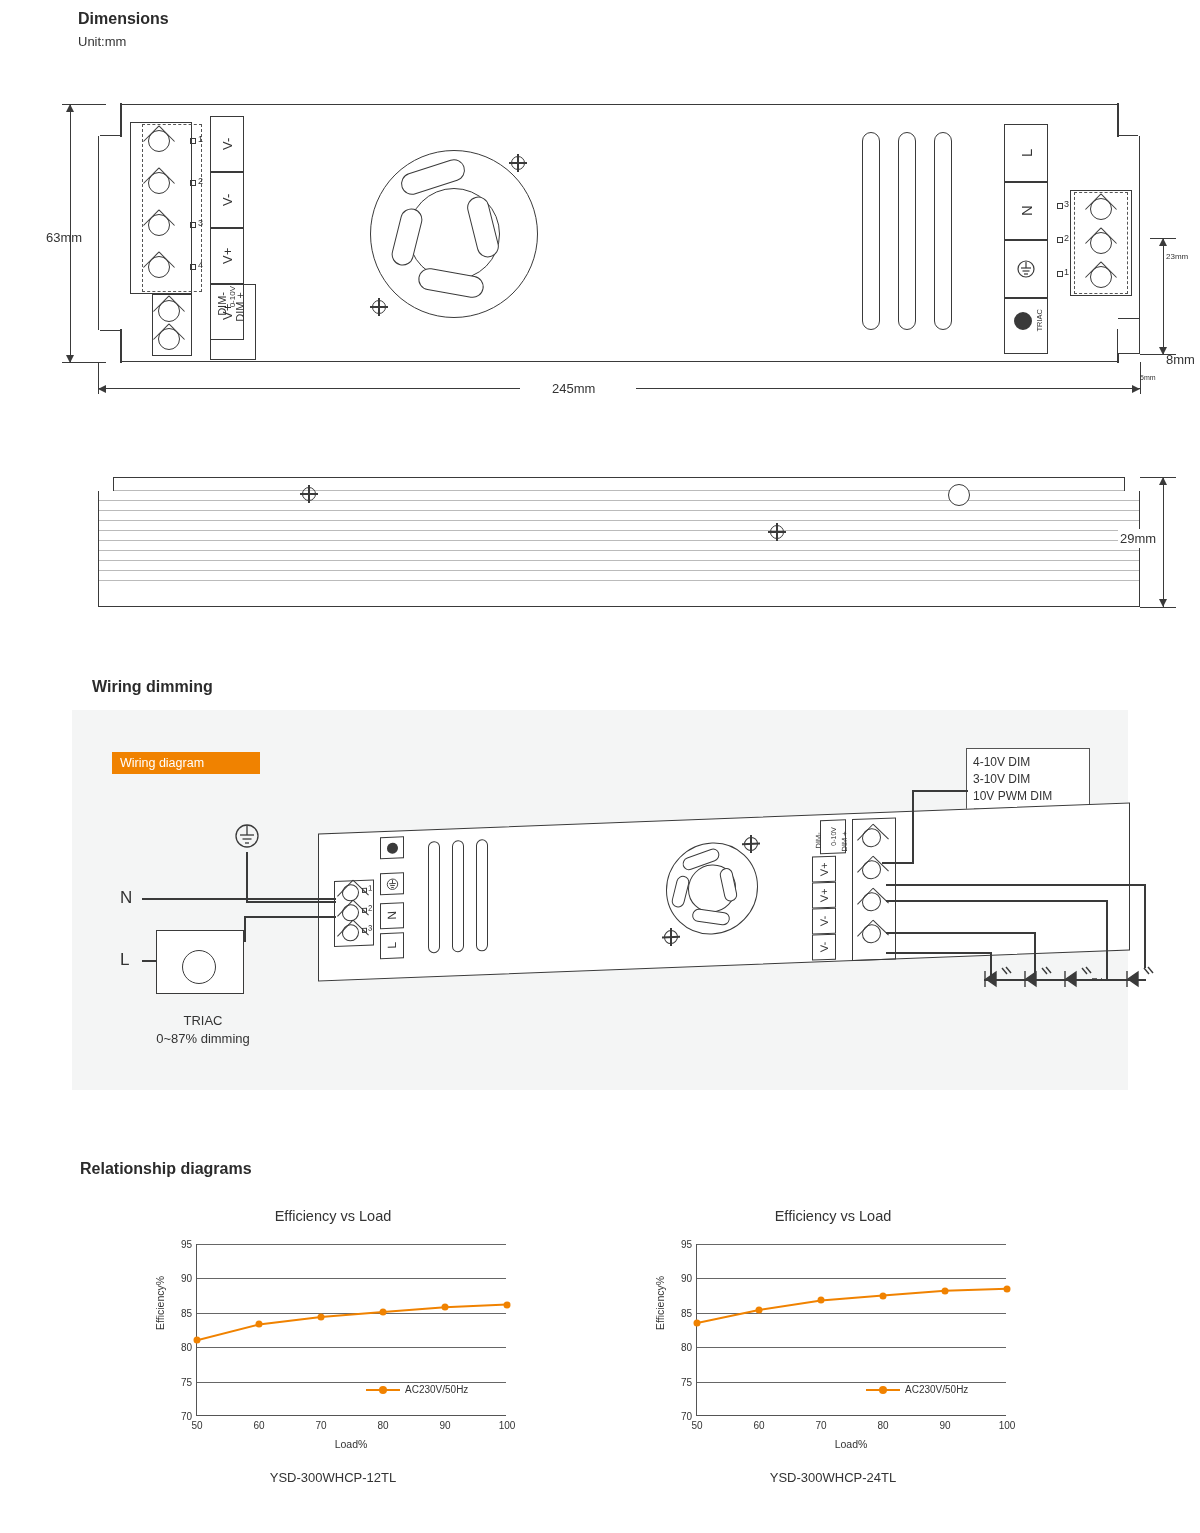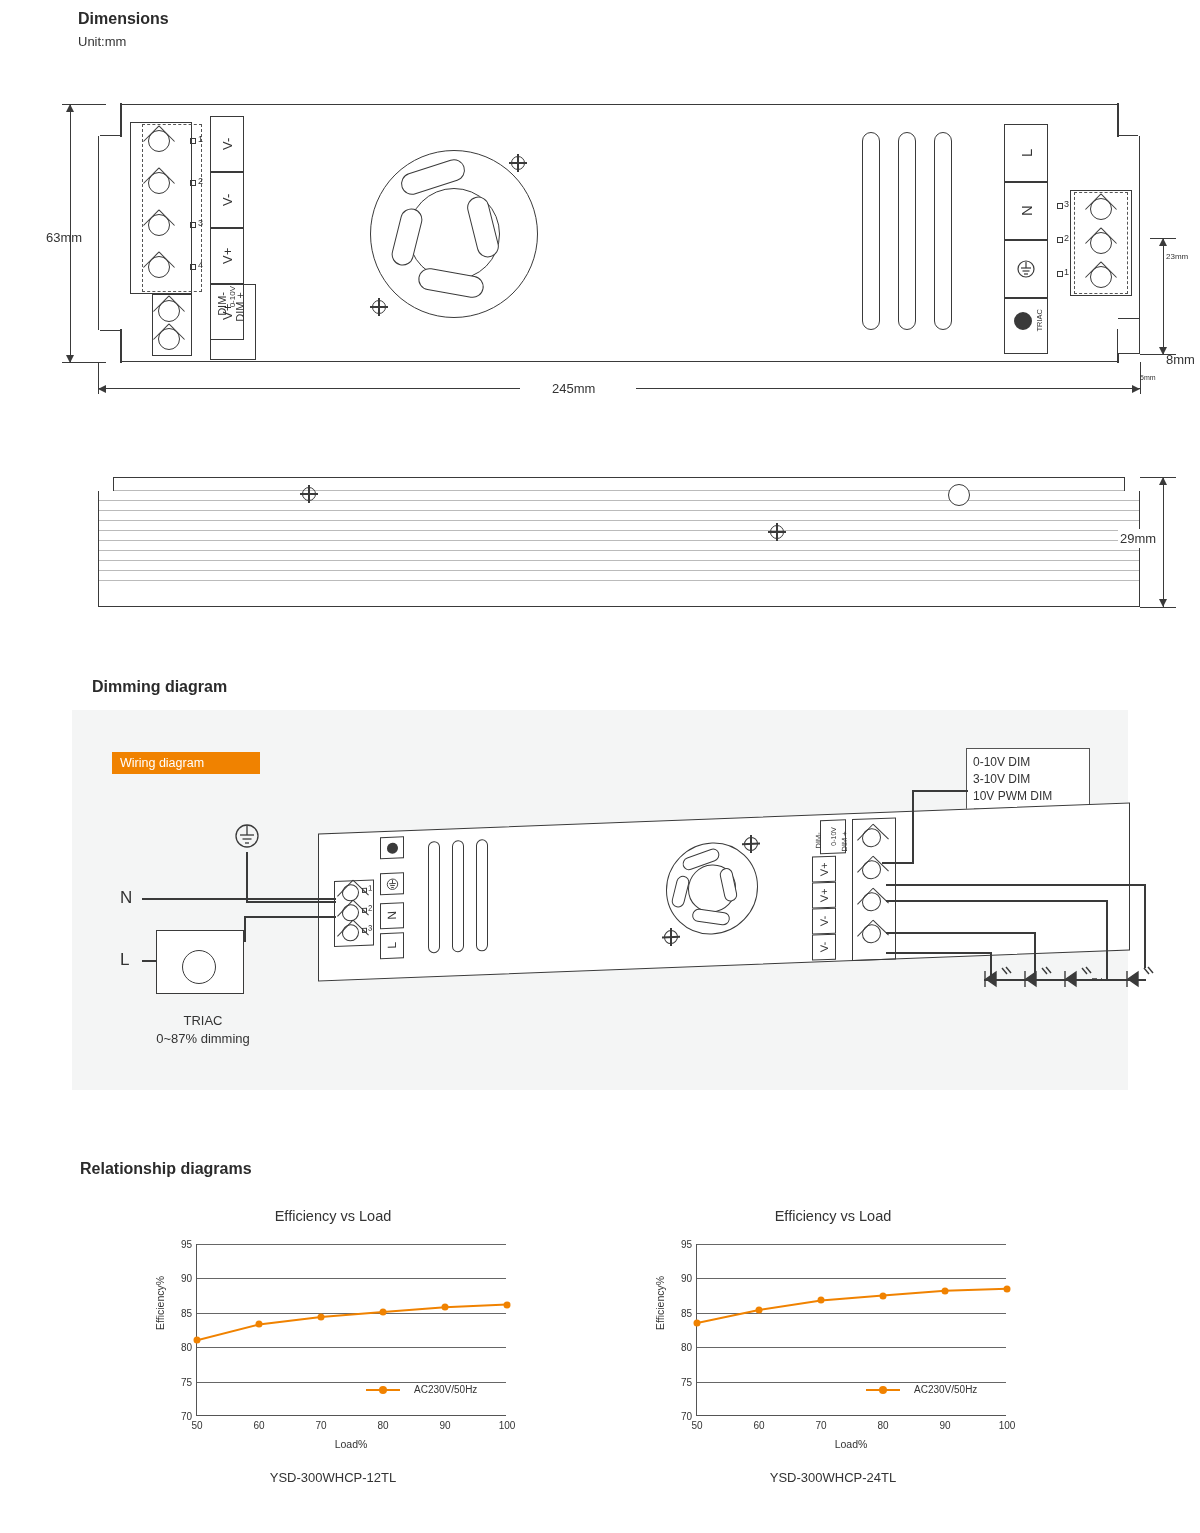--- a/index.html
+++ b/index.html
@@ -94,21 +94,21 @@
   #relations{position:absolute;left:0;top:1140px;width:1200px;height:393px;}
   #rel-head{position:absolute;left:80px;top:20px;}
   .chartwrap{position:absolute;top:68px;width:430px;height:300px;}
   .charttitle{position:absolute;width:100%;text-align:center;top:0;font-size:14.5px;color:#333;}
   .plot{position:absolute;left:78px;top:36px;width:310px;height:172px;border-left:1px solid #555;border-bottom:1px solid #555;box-sizing:border-box;}
   .gridline{position:absolute;left:0;width:100%;height:1px;background:#666;}
   .ylab{position:absolute;right:100%;margin-right:5px;font-size:10px;color:#333;transform:translateY(-50%);}
   .xlab{position:absolute;top:100%;margin-top:5px;font-size:10px;color:#333;transform:translateX(-50%);}
   .axtitle-y{position:absolute;left:36px;top:122px;font-size:10.5px;transform:rotate(-90deg);transform-origin:left top;white-space:nowrap;}
   .axtitle-x{position:absolute;left:78px;width:310px;text-align:center;top:230px;font-size:10.5px;}
-  .legend{position:absolute;font-size:10px;display:flex;align-items:center;gap:14px;}
+  .legend{position:absolute;font-size:10px;display:flex;align-items:center;gap:5px;}
   .legline{width:34px;height:2px;background:#f08200;position:relative;}
   .legline:after{content:"";position:absolute;left:13px;top:-3px;width:8px;height:8px;border-radius:50%;background:#f08200;}
   .modelname{position:absolute;width:430px;text-align:center;top:262px;font-size:13px;color:#333;}
   .pt{position:absolute;width:7px;height:7px;border-radius:50%;background:#f08200;transform:translate(-50%,-50%);}
 </style>
 </head>
 <body>
 
 <div id="dimensions">
   <div id="dim-head" class="sec-title">Dimensions</div>
@@ -255,28 +255,28 @@
 
   <div class="dimline" style="left:1163px;top:477px;width:1px;height:130px;"></div>
   <div class="arrowU" style="left:1159px;top:477px;"></div>
   <div class="arrowD" style="left:1159px;top:599px;"></div>
   <div class="tick" style="left:1140px;top:477px;width:36px;height:1px;"></div>
   <div class="tick" style="left:1140px;top:607px;width:36px;height:1px;"></div>
   <div class="dimtext" style="left:1118px;top:529px;background:#fff;padding:2px;">29mm</div>
 </div>
 
 <div id="wiring">
-  <div id="wiring-head" class="sec-title">Dimming diagram</div>
+  <div id="wiring-head" class="sec-title">Wiring dimming</div>
   <div class="wpanel"></div>
 </div>
 
 <div class="orangebox">Wiring diagram</div>
 
 <div class="dimbox">
-  <div>0-10V DIM</div>
+  <div>4-10V DIM</div>
   <div>3-10V DIM</div>
   <div>10V PWM DIM</div>
   <div>Resistance DIM</div>
 </div>
 
 <div>
   <div style="position:absolute;left:318px;top:818px;width:812px;height:148px;border:1.5px solid #3a3a3a;box-sizing:border-box;background:#fff;transform:skewY(-2.2deg);"></div>
   <div style="position:absolute;left:318px;top:818px;width:812px;height:148px;transform:skewY(-2.2deg);">
     <div class="vent" style="left:110px;top:12px;width:12px;height:112px;"></div>
     <div class="vent" style="left:134px;top:12px;width:12px;height:112px;"></div>

